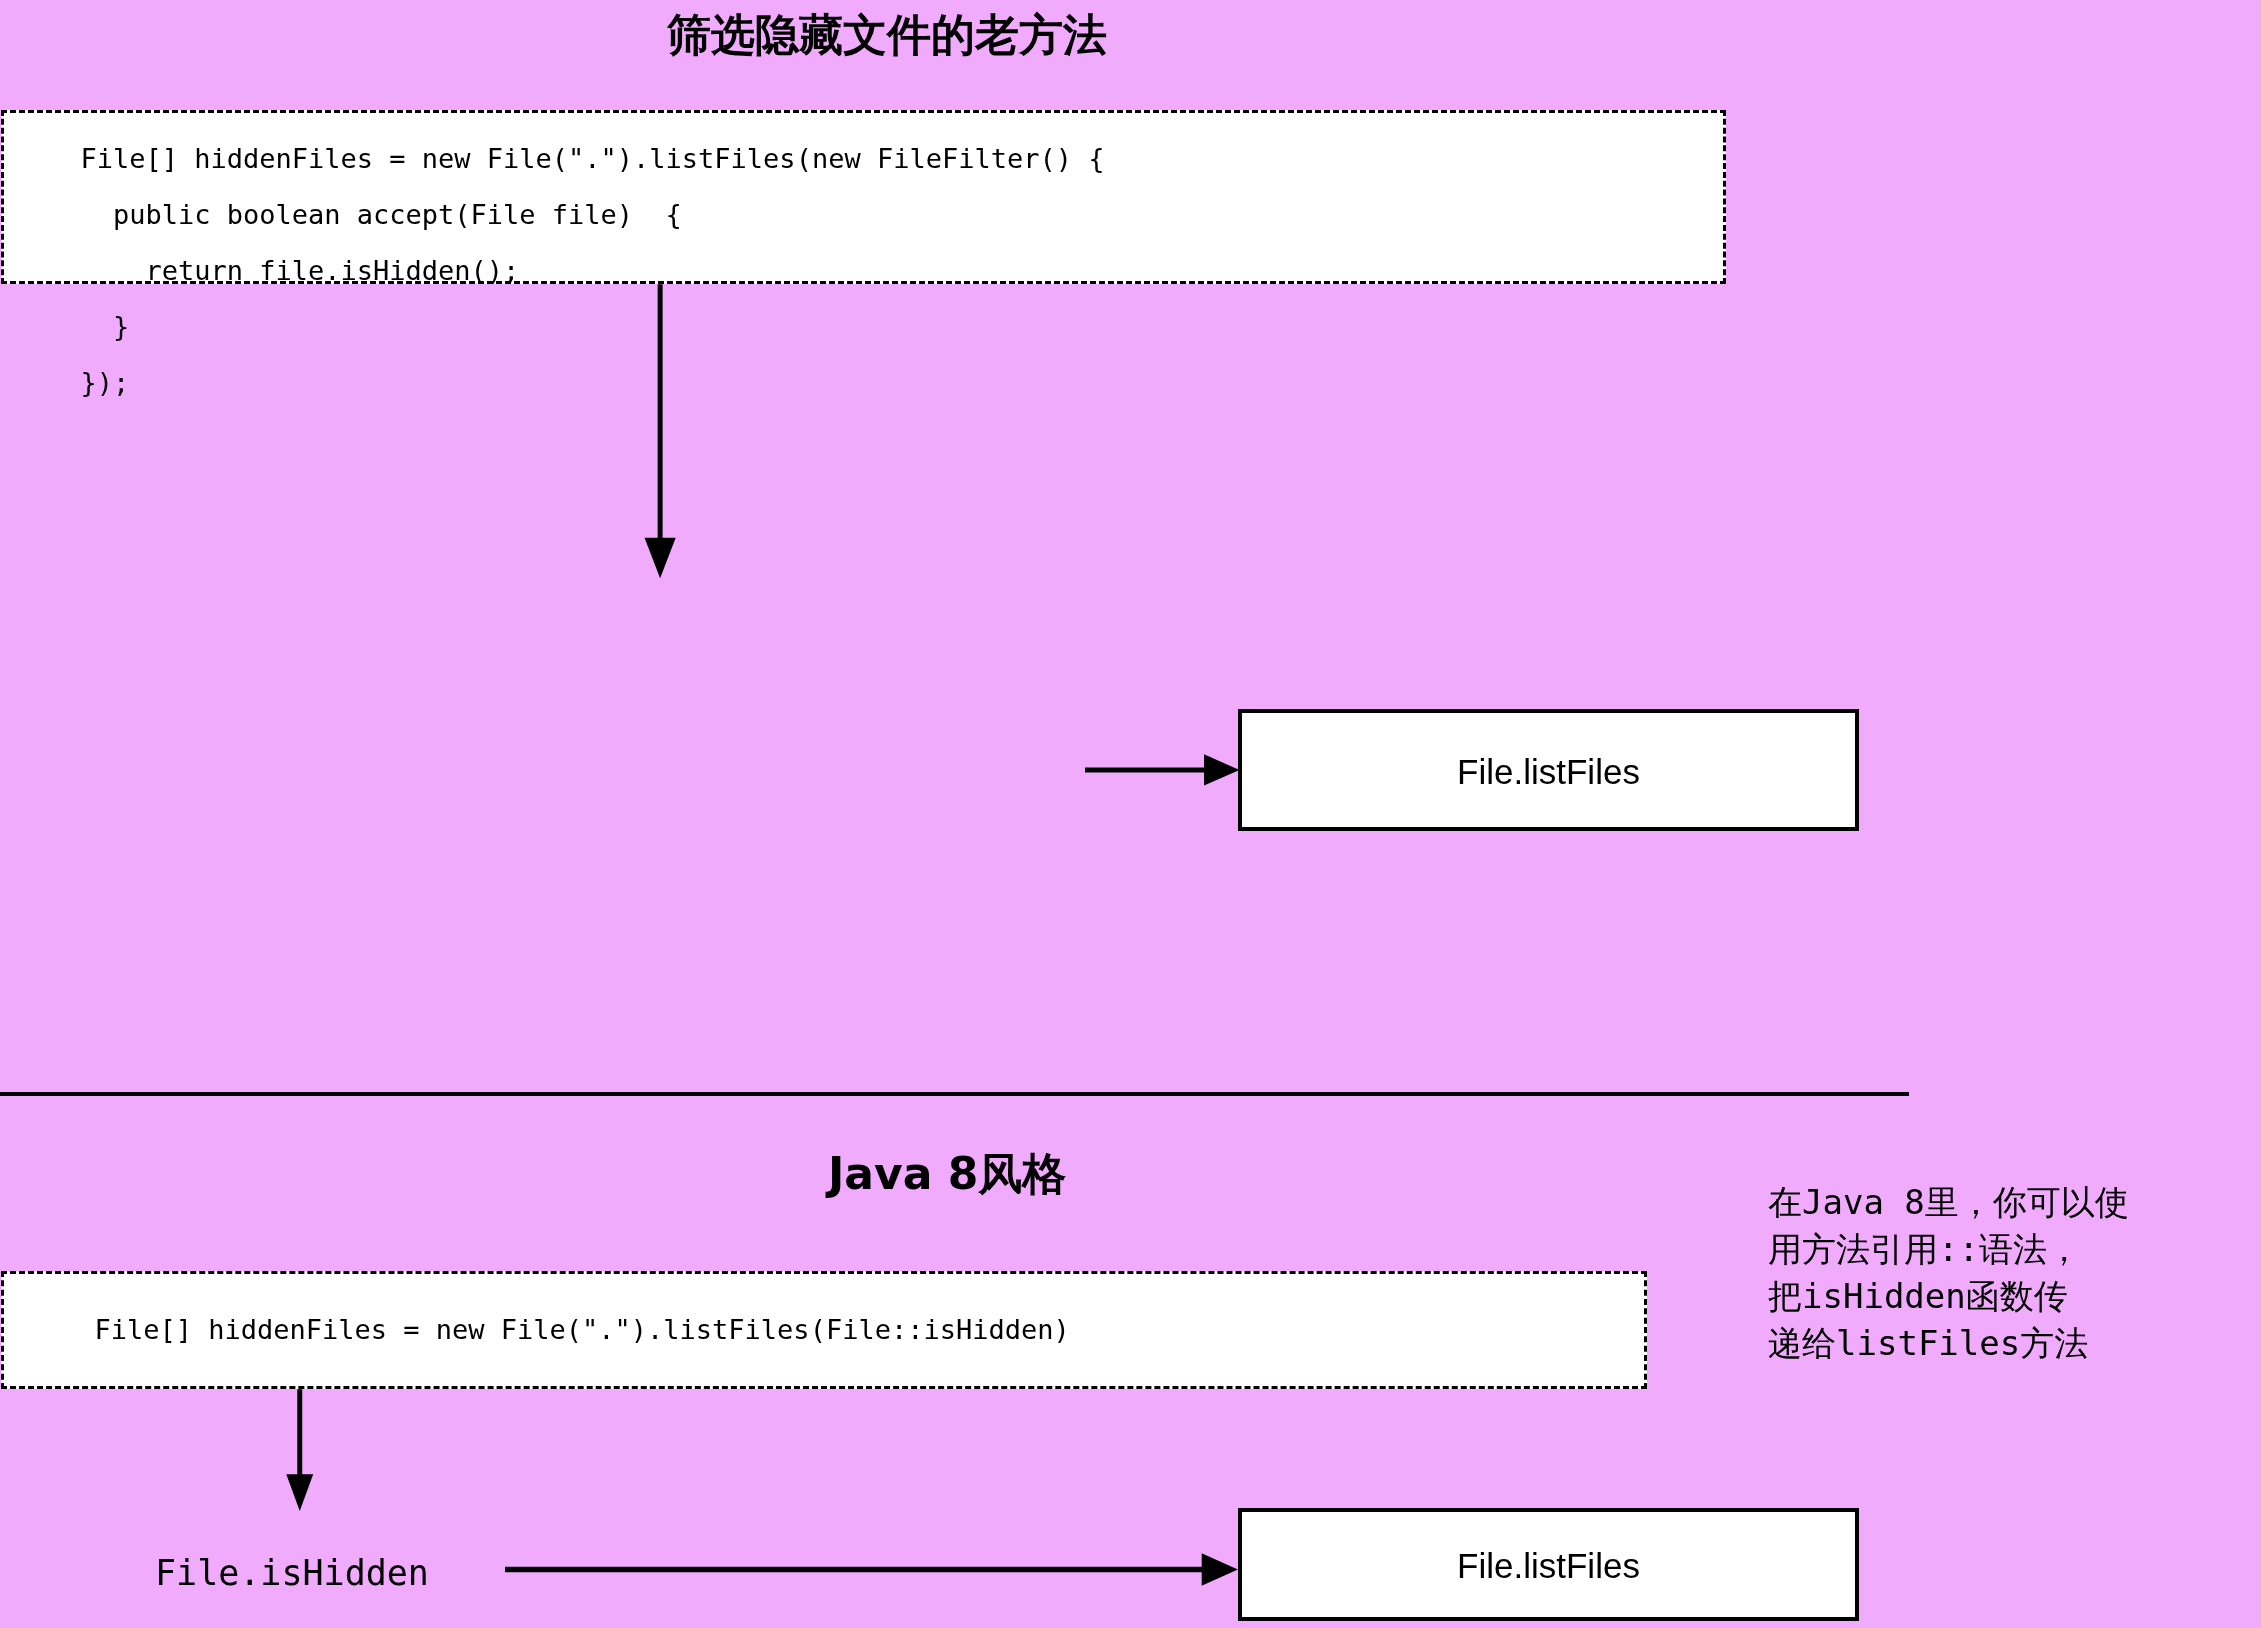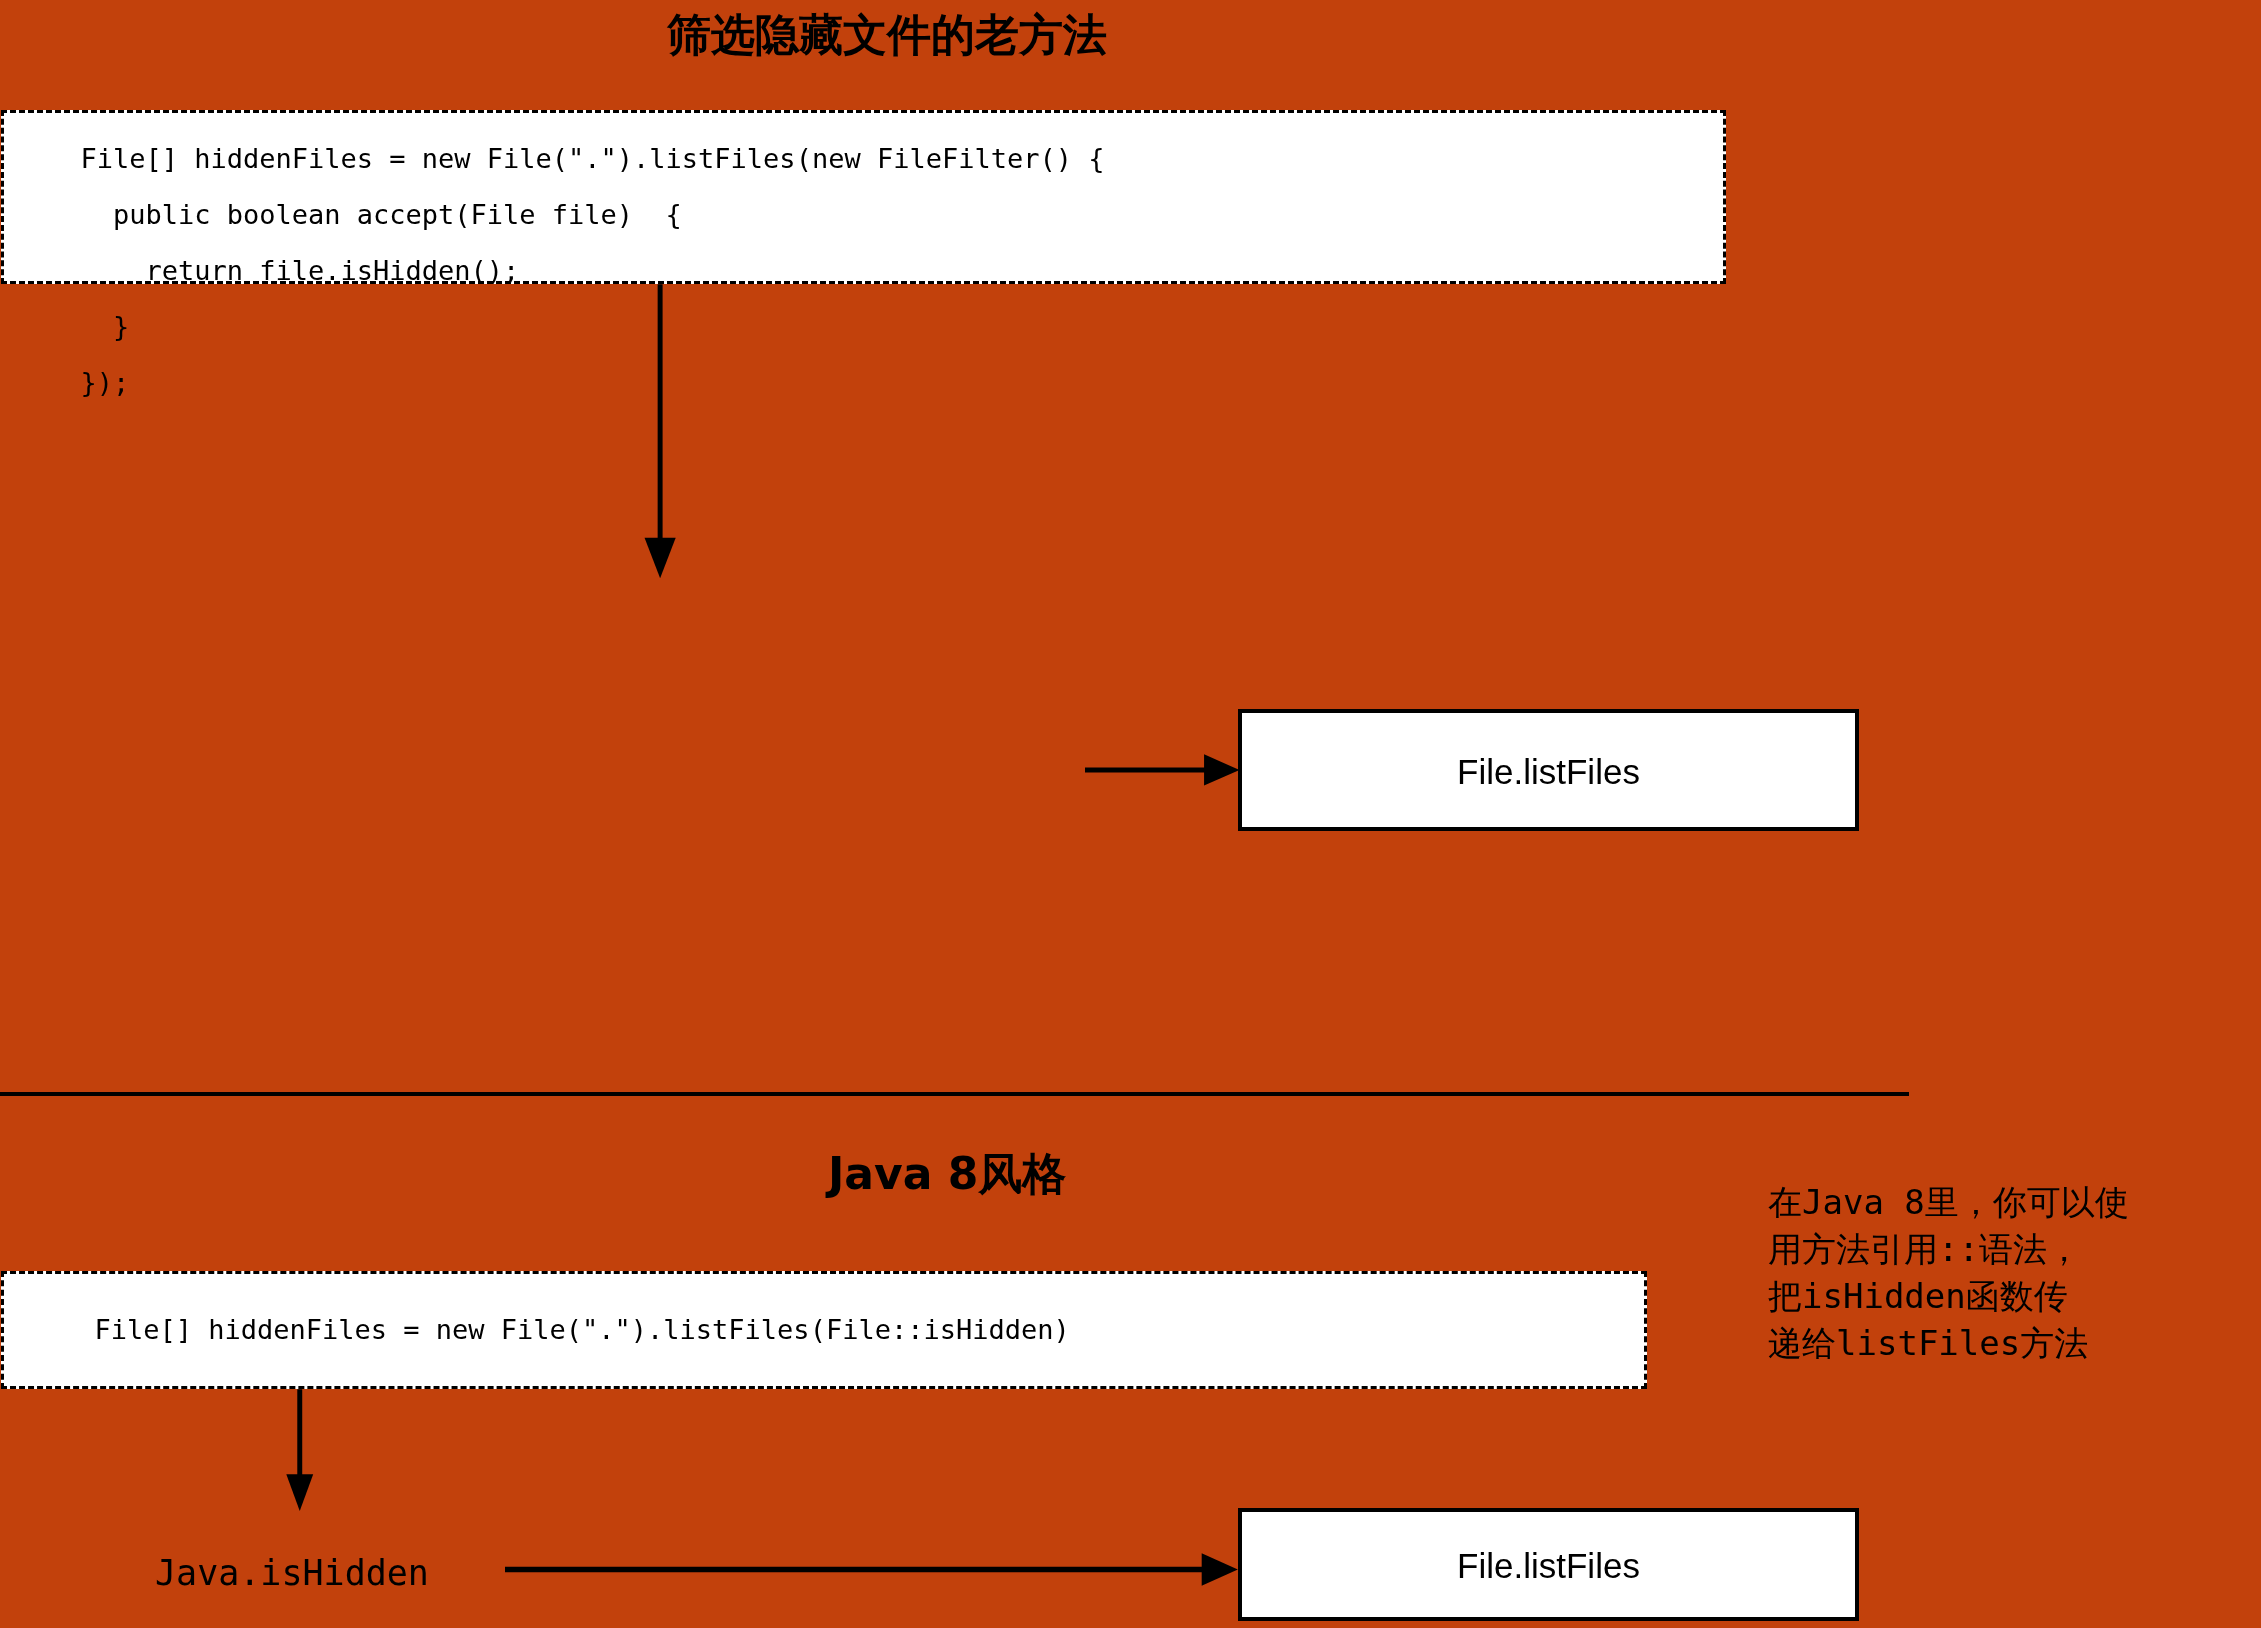--- a/index.html
+++ b/index.html
@@ -8,21 +8,21 @@
     background: #ffffff;
   }
   body {
     font-family: "DejaVu Sans", sans-serif;
     color: #000000;
   }
   #page {
     position: relative;
     width: 2261px;
     height: 1629px;
-    background: #c2410c;
+    background: #f0abfc;
     overflow: hidden;
   }
   .abs { position: absolute; }
 
   
   .section-title {
     font-family: "DejaVu Sans", sans-serif;
     font-size: 44px;
     font-weight: 700;
     letter-spacing: 0px;
@@ -137,21 +137,21 @@
 
   <div class="abs code-box" style="left:1.4px; top:1271px; width:1646px; height:118px;padding-left:24px;">
     <div class="abs code-text" style="left:44px; top:28px;">File[] hiddenFiles = new File(".").listFiles(File::isHidden)</div>
   </div>
 
   <svg class="abs arrow-svg" style="left:270px; top:1389px;" width="85" height="128" viewBox="0 0 120 180">
     <line x1="42" y1="0" x2="42" y2="135" stroke="#000" stroke-width="7"></line>
     <polygon points="42,172 23,120 61,120" fill="#000"></polygon>
   </svg>
 
-  <div class="abs node-text" style="left:155px; top:1553px;">Java.isHidden</div>
+  <div class="abs node-text" style="left:155px; top:1553px;">File.isHidden</div>
 
 
   <svg class="abs arrow-svg" style="left:505px; top:1541px;" width="752" height="57" viewBox="0 0 1060 80">
     <line x1="0" y1="40" x2="1000" y2="40" stroke="#000" stroke-width="8"></line>
     <polygon points="1033,40 982,17 982,63" fill="#000"></polygon>
   </svg>
 
   <div class="abs solid-box" style="left:1238px; top:1508px; width:621px; height:113px;">
     <div class="abs box-center-label" style="left:0px; top:34px;">File.listFiles</div>
   </div>

